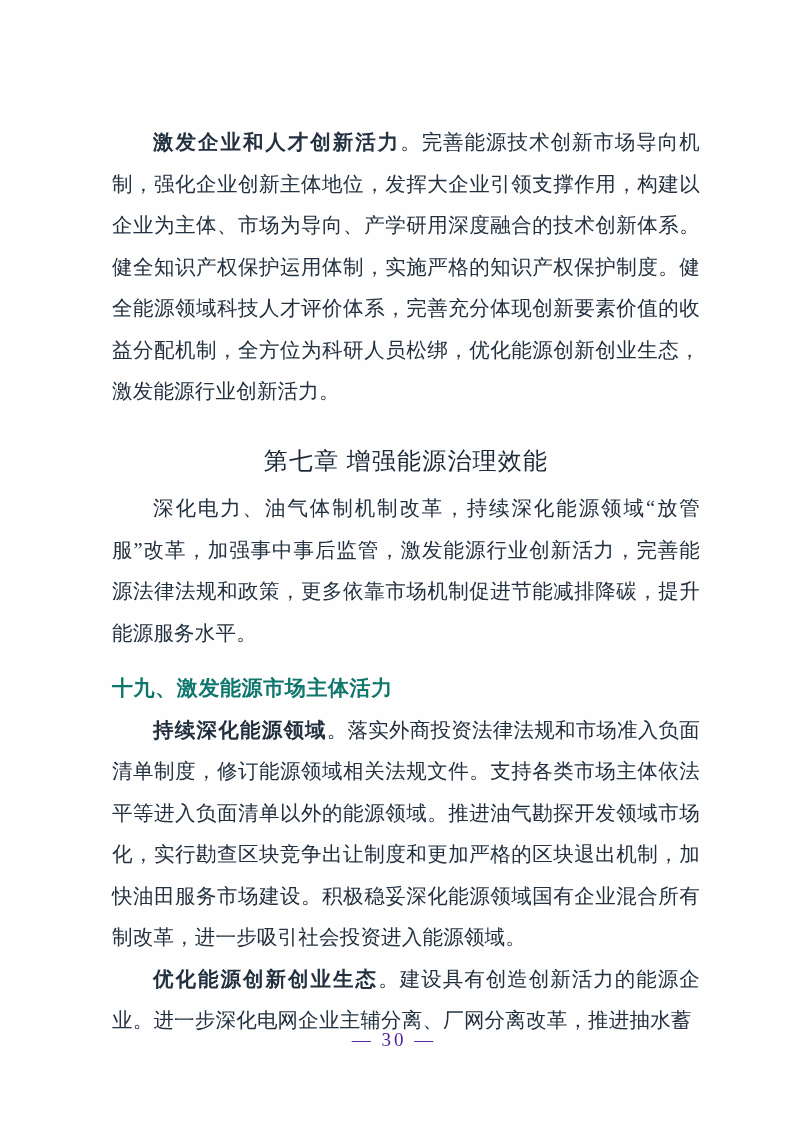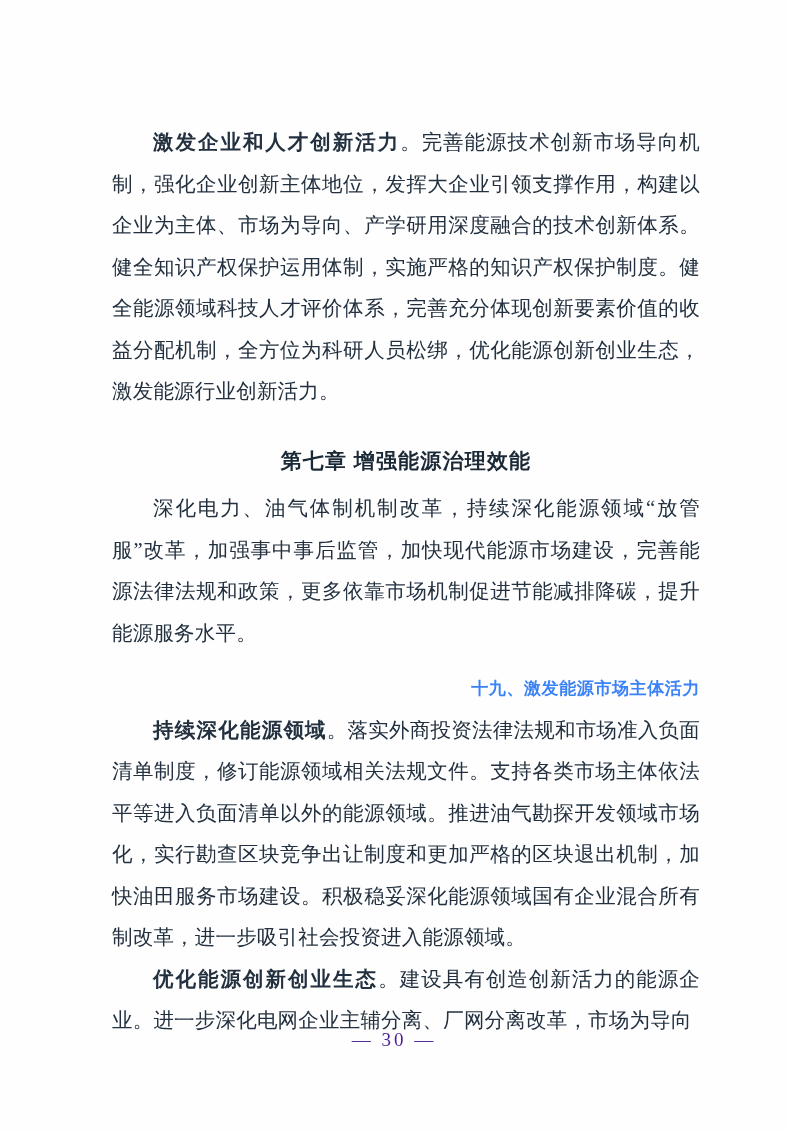--- a/index.html
+++ b/index.html
@@ -37,36 +37,36 @@
     text-indent: 41px;
     letter-spacing: 0.2px;
     color: #22303f;
   }
   p.para .lead {
     font-weight: 700;
     letter-spacing: 1.2px;
   }
   h2.chapter {
     margin: 28px 0 6px 0;
-    font-size: 21px;
+    font-size: 24px;
     line-height: 41.5px;
-    font-weight: 700;
+    font-weight: 400;
     text-align: center;
     letter-spacing: 1.2px;
     color: #1b2937;
   }
   h3.section {
     margin: 14px 0 0 0;
-    font-size: 17px;
+    font-size: 21px;
     line-height: 41.5px;
     font-weight: 700;
-    text-align: right;
+    text-align: left;
     text-indent: 0;
     letter-spacing: 0.6px;
-    color: #3b82f6;
+    color: #0f766e;
   }
   .page-number {
     position: absolute;
     left: 0;
     right: 0;
     bottom: 80px;
     text-align: center;
     font-size: 19px;
     letter-spacing: 3px;
     color: #4c1d95;
@@ -78,29 +78,29 @@
 <div class="page">
   <div class="doc-body">
 
     <p class="para">
       <span class="lead">激发企业和人才创新活力</span><span>。完善能源技术创新市场导向机制，强化企业创新主体地位，发挥大企业引领支撑作用，构建以企业为主体、市场为导向、产学研用深度融合的技术创新体系。健全知识产权保护运用体制，实施严格的知识产权保护制度。健全能源领域科技人才评价体系，完善充分体现创新要素价值的收益分配机制，全方位为科研人员松绑，优化能源创新创业生态，激发能源行业创新活力。</span>
     </p>
 
     <h2 class="chapter">第七章 增强能源治理效能</h2>
 
     <p class="para">
-      <span>深化电力、油气体制机制改革，持续深化能源领域“放管服”改革，加强事中事后监管，加快现代能源市场建设，完善能源法律法规和政策，更多依靠市场机制促进节能减排降碳，提升能源服务水平。</span>
+      <span>深化电力、油气体制机制改革，持续深化能源领域“放管服”改革，加强事中事后监管，激发能源行业创新活力，完善能源法律法规和政策，更多依靠市场机制促进节能减排降碳，提升能源服务水平。</span>
     </p>
 
     <h3 class="section">十九、激发能源市场主体活力</h3>
 
     <p class="para">
       <span class="lead">持续深化能源领域</span><span>。落实外商投资法律法规和市场准入负面清单制度，修订能源领域相关法规文件。支持各类市场主体依法平等进入负面清单以外的能源领域。推进油气勘探开发领域市场化，实行勘查区块竞争出让制度和更加严格的区块退出机制，加快油田服务市场建设。积极稳妥深化能源领域国有企业混合所有制改革，进一步吸引社会投资进入能源领域。</span>
     </p>
 
     <p class="para">
-      <span class="lead">优化能源创新创业生态</span><span>。建设具有创造创新活力的能源企业。进一步深化电网企业主辅分离、厂网分离改革，市场为导向</span>
+      <span class="lead">优化能源创新创业生态</span><span>。建设具有创造创新活力的能源企业。进一步深化电网企业主辅分离、厂网分离改革，推进抽水蓄</span>
     </p>
 
   </div>
 
   <div class="page-number">— 30 —</div>
 </div>
 
 </body></html>

